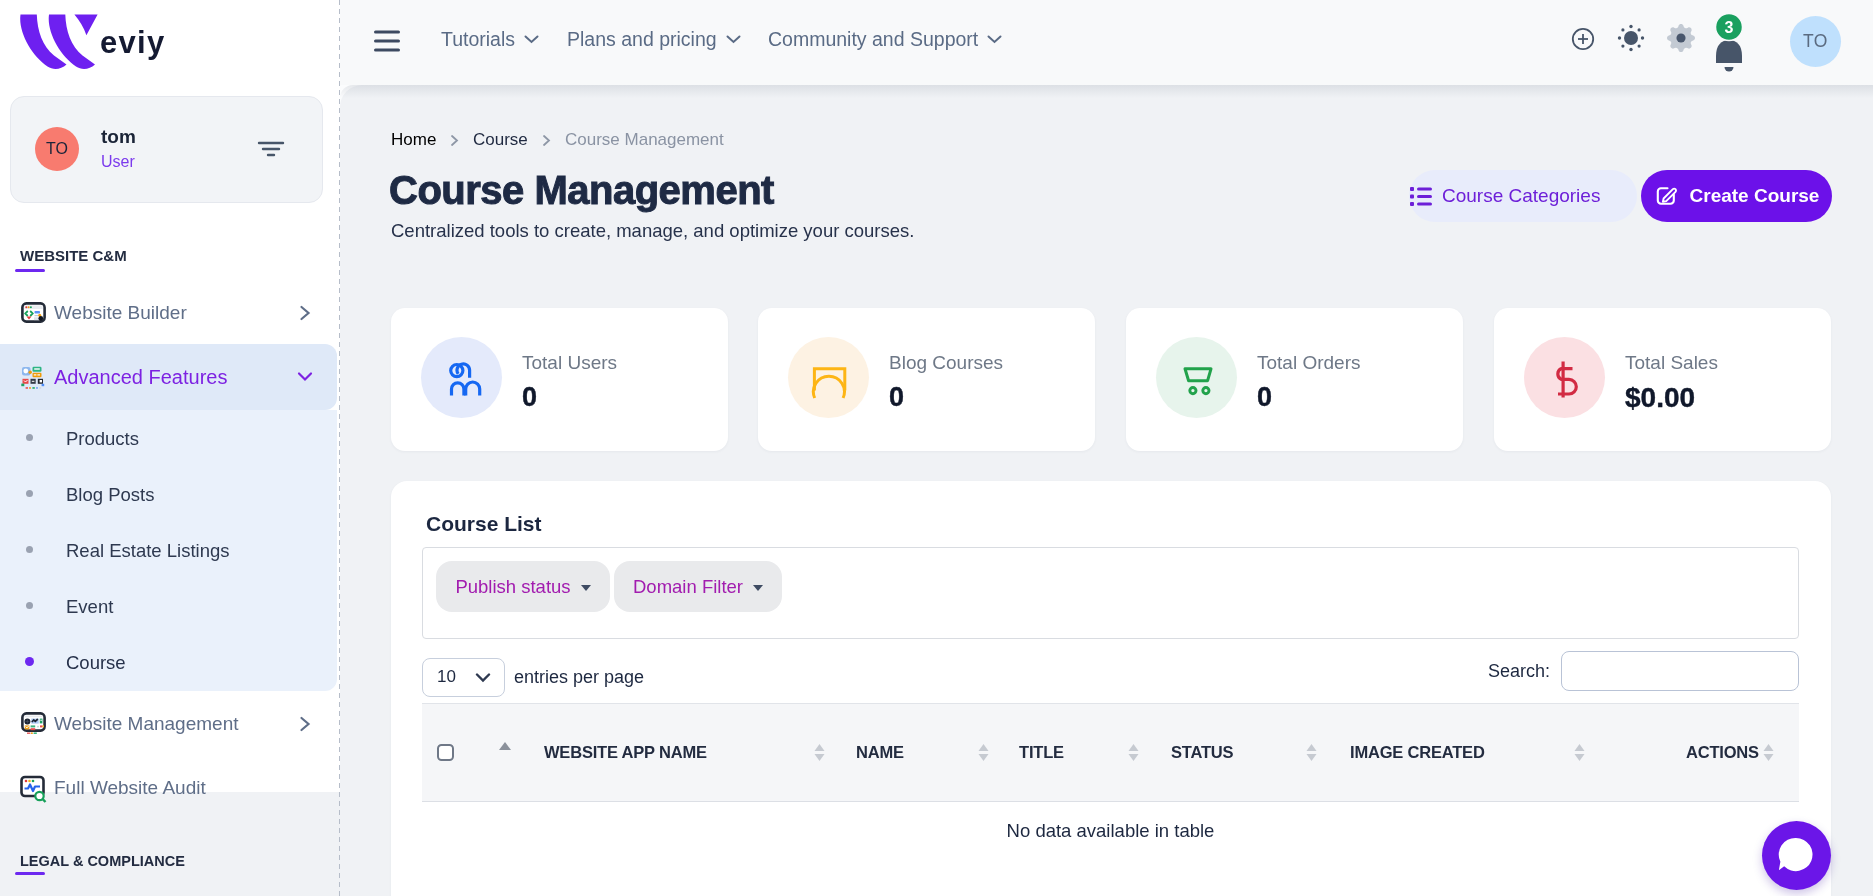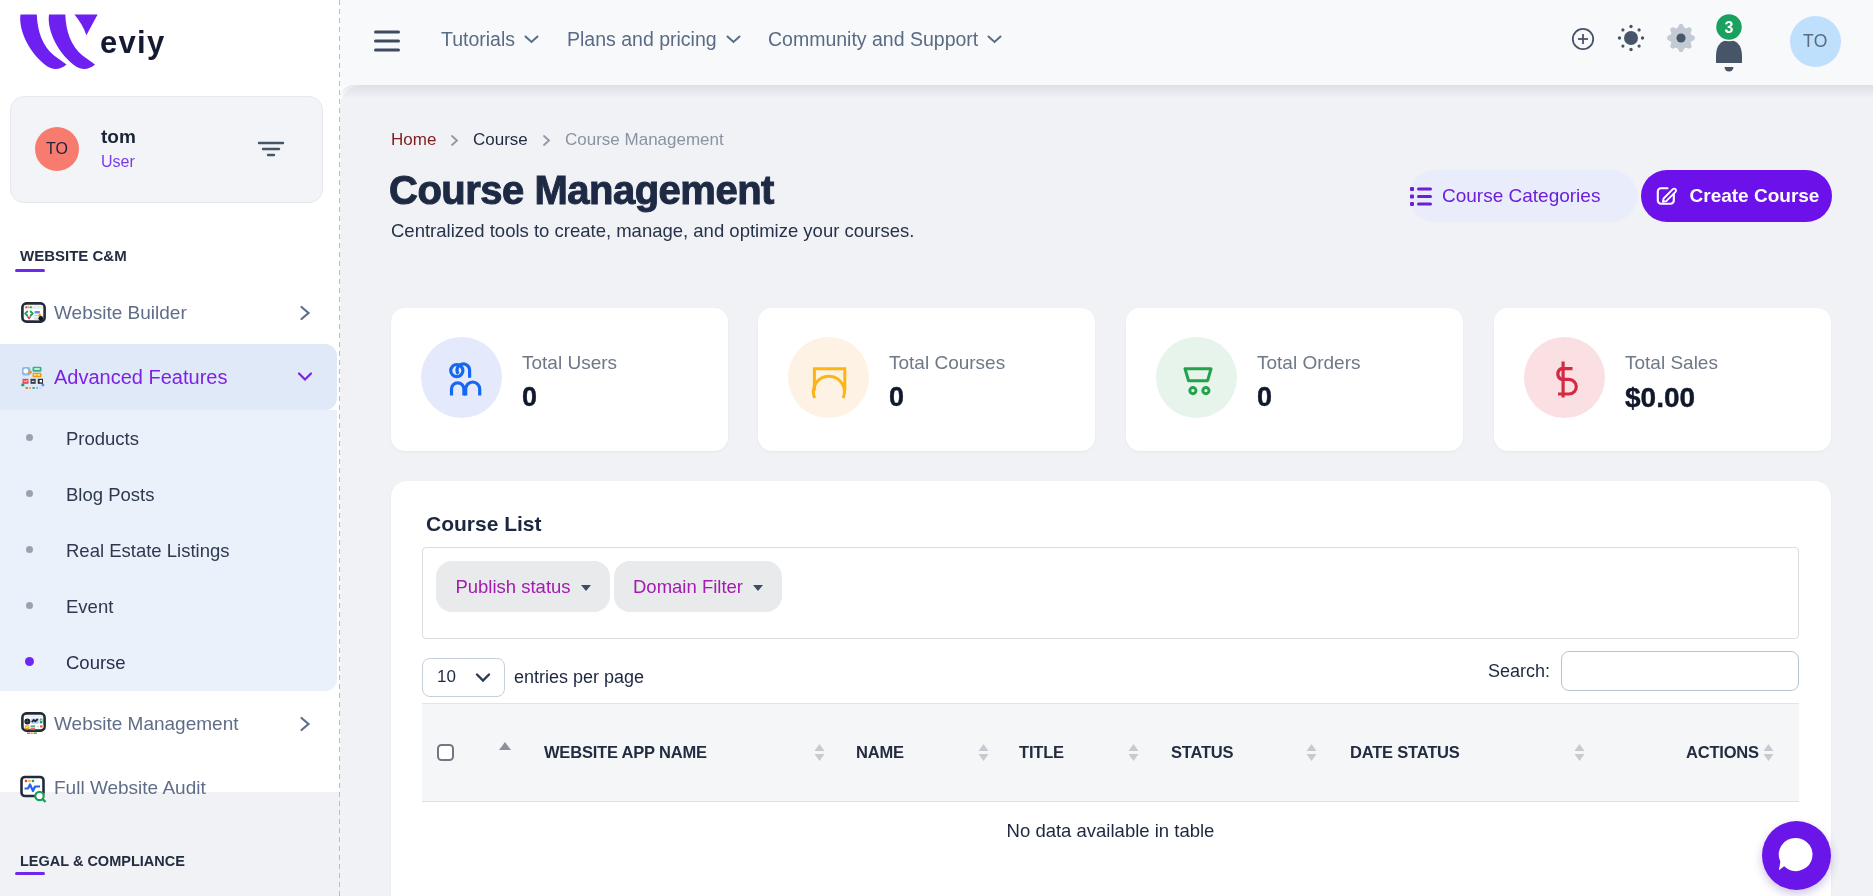--- a/index.html
+++ b/index.html
@@ -225,21 +225,21 @@
  <circle cx="8" cy="8" r="2.6" fill="#48566c"></circle>
 </svg>
 <svg class="abs" style="left:1371px;top:12px" width="36" height="62" viewBox="0 0 36 62">
  <path d="M5 51 h26 v-7 c0-11 -5.5-16 -13-16 s-13 5 -13 16 z" fill="#475569"></path>
  <path d="M13.5 55 a4.5 4.5 0 0 0 9 0 z" fill="#475569"></path>
  <circle cx="18" cy="15" r="13.5" fill="#1aa05f" stroke="#f8f9fa" stroke-width="1.5"></circle>
  <text x="18" y="21" text-anchor="middle" font-size="16" font-weight="bold" fill="#fff">3</text>
 </svg>
 <div class="abs" style="left:1450px;top:16px;width:51px;height:51px;border-radius:50%;background:#bfe0fd;display:flex;align-items:center;justify-content:center;font-size:17.5px;font-weight:500;color:#5b6b80;letter-spacing:.5px">TO</div>
 </div>
-<div class="bc" style="left:391px;color:#7f1d1d;font-weight:500">Home</div>
+<div class="bc" style="left:391px;color:#000000;font-weight:500">Home</div>
 <svg class="abs" style="left:449px;top:134px" width="11" height="13" viewBox="0 0 11 13">
     <path d="M3 2 L8 6.5 L3 11" stroke="#8e97a6" stroke-width="1.8" fill="none" stroke-linecap="round"></path>
   </svg>
 <div class="bc" style="left:473px;color:#1f2940;font-weight:500">Course</div>
 <svg class="abs" style="left:541px;top:134px" width="11" height="13" viewBox="0 0 11 13">
     <path d="M3 2 L8 6.5 L3 11" stroke="#8e97a6" stroke-width="1.8" fill="none" stroke-linecap="round"></path>
   </svg>
 <div class="bc" style="left:565px;color:#8a93a3">Course Management</div>
 <div class="h1">Course Management</div>
 <div class="hsub">Centralized tools to create, manage, and optimize your courses.</div>
@@ -278,21 +278,21 @@
 </div>
 <div class="scard" style="left:758px">
  <div class="scirc" style="background:#fdf2e3">
   <svg style="transform:translate(0,6px)" width="38" height="36" viewBox="0 0 38 36">
         <g stroke="#fdb515" stroke-width="3" fill="none">
   <path d="M4.4 24.5 V2.8 H34.8 V24.5"></path>
           <path d="M4.7 32 A15.5 15.5 0 1 1 33.1 32"></path>
         </g>
       </svg>
  </div>
- <div class="slab">Total Courses</div>
+ <div class="slab">Blog Courses</div>
     <div class="sval">0</div>
 </div>
 <div class="scard" style="left:1126px">
  <div class="scirc" style="background:#e7f4ec">
   <svg style="transform:translate(0,3px)" width="38" height="30" viewBox="0 0 38 30">
         <g stroke="#22a24b" stroke-width="3" fill="none">
   <path d="M7 2.8 H33 L29.6 14.7 H10.6 Z" stroke-linejoin="round"></path>
   <circle cx="14.9" cy="24.6" r="3.1" stroke-width="2.9"></circle>
           <circle cx="27.9" cy="24.6" r="3.1" stroke-width="2.9"></circle>
         </g>
@@ -330,21 +330,21 @@
 <div class="sinput"></div>
 <div class="thead"></div>
 <div class="cbox"></div>
 <svg class="abs" style="left:498px;top:741px" width="14" height="16" viewBox="0 0 14 16">
     <path d="M7 1 L13 9 H1 Z" fill="#8b919b"></path>
   </svg>
 <div class="th" style="left:544px">WEBSITE APP NAME</div>
 <div class="th" style="left:856px">NAME</div>
 <div class="th" style="left:1019px">TITLE</div>
 <div class="th" style="left:1171px">STATUS</div>
-<div class="th" style="left:1350px">DATE STATUS</div>
+<div class="th" style="left:1350px">IMAGE CREATED</div>
 <div class="th" style="left:1686px">ACTIONS</div>
 <svg class="abs sarr" style="left:813px;top:744px" width="13" height="17" viewBox="0 0 13 17">
     <path d="M6.5 0 L11.5 7 H1.5 Z" fill="#c6cad1"></path>
     <path d="M6.5 17 L1.5 10 H11.5 Z" fill="#c6cad1"></path>
   </svg>
 <svg class="abs sarr" style="left:977px;top:744px" width="13" height="17" viewBox="0 0 13 17">
     <path d="M6.5 0 L11.5 7 H1.5 Z" fill="#c6cad1"></path>
     <path d="M6.5 17 L1.5 10 H11.5 Z" fill="#c6cad1"></path>
   </svg>
 <svg class="abs sarr" style="left:1127px;top:744px" width="13" height="17" viewBox="0 0 13 17">

